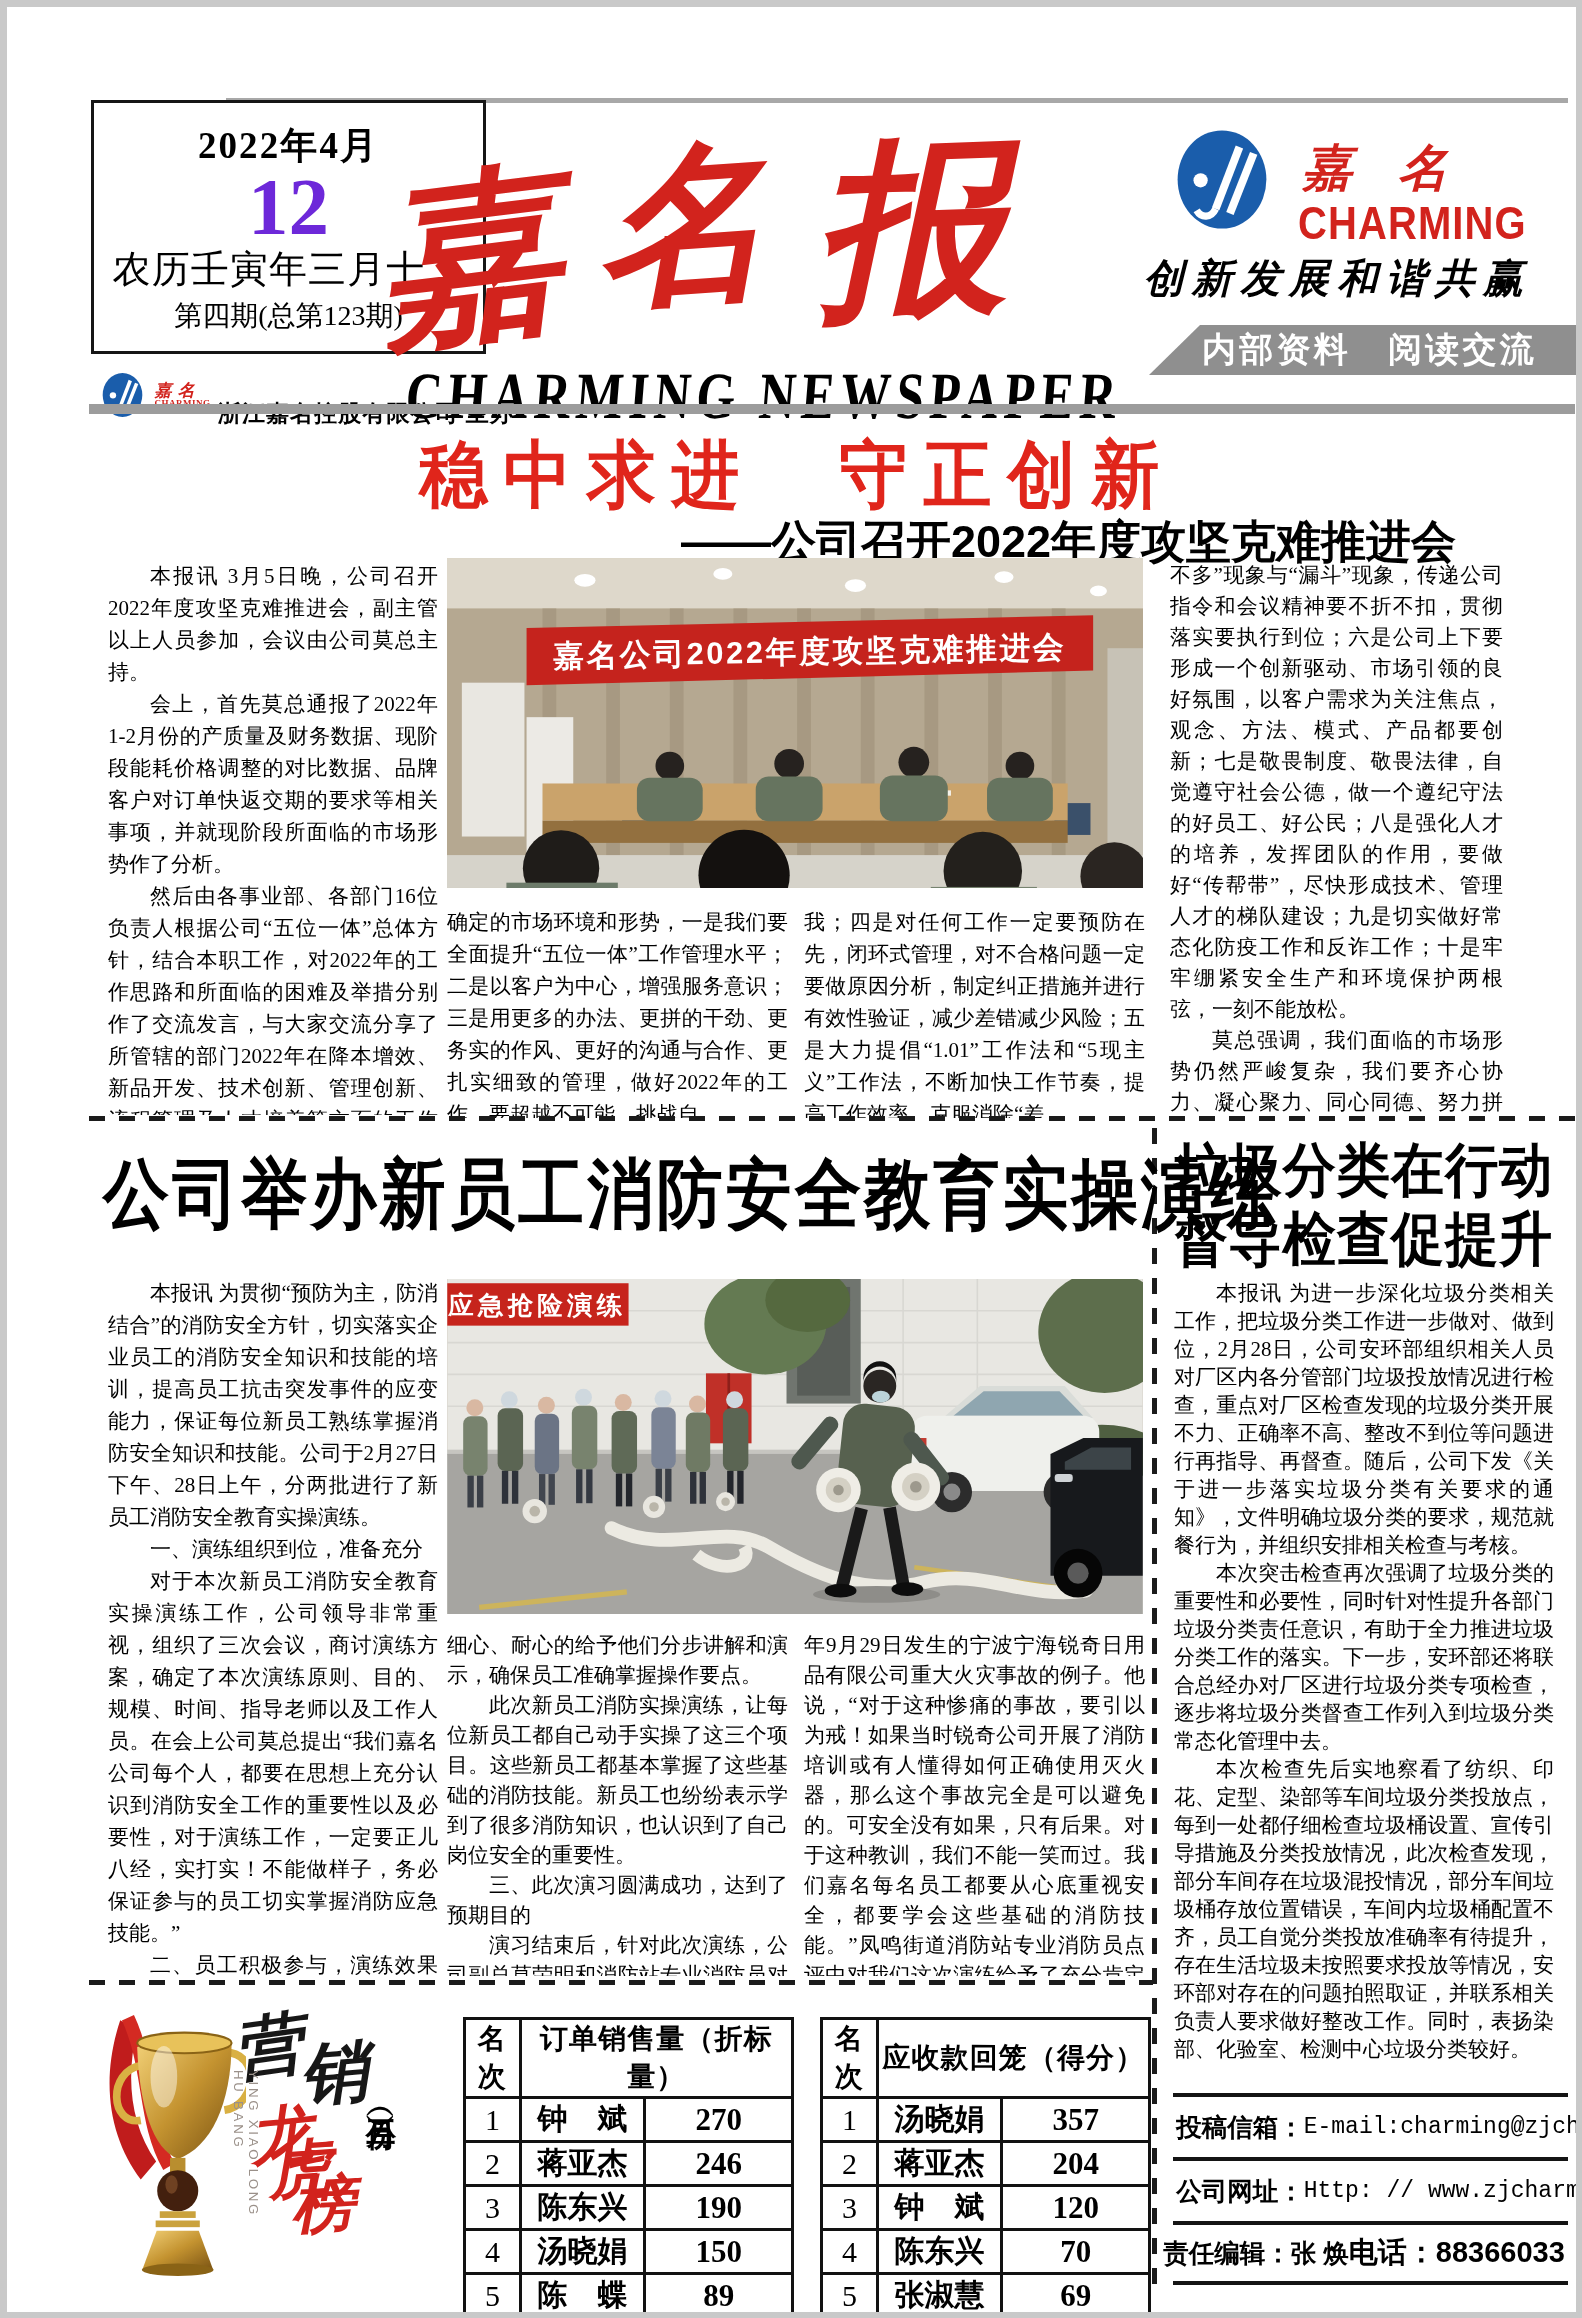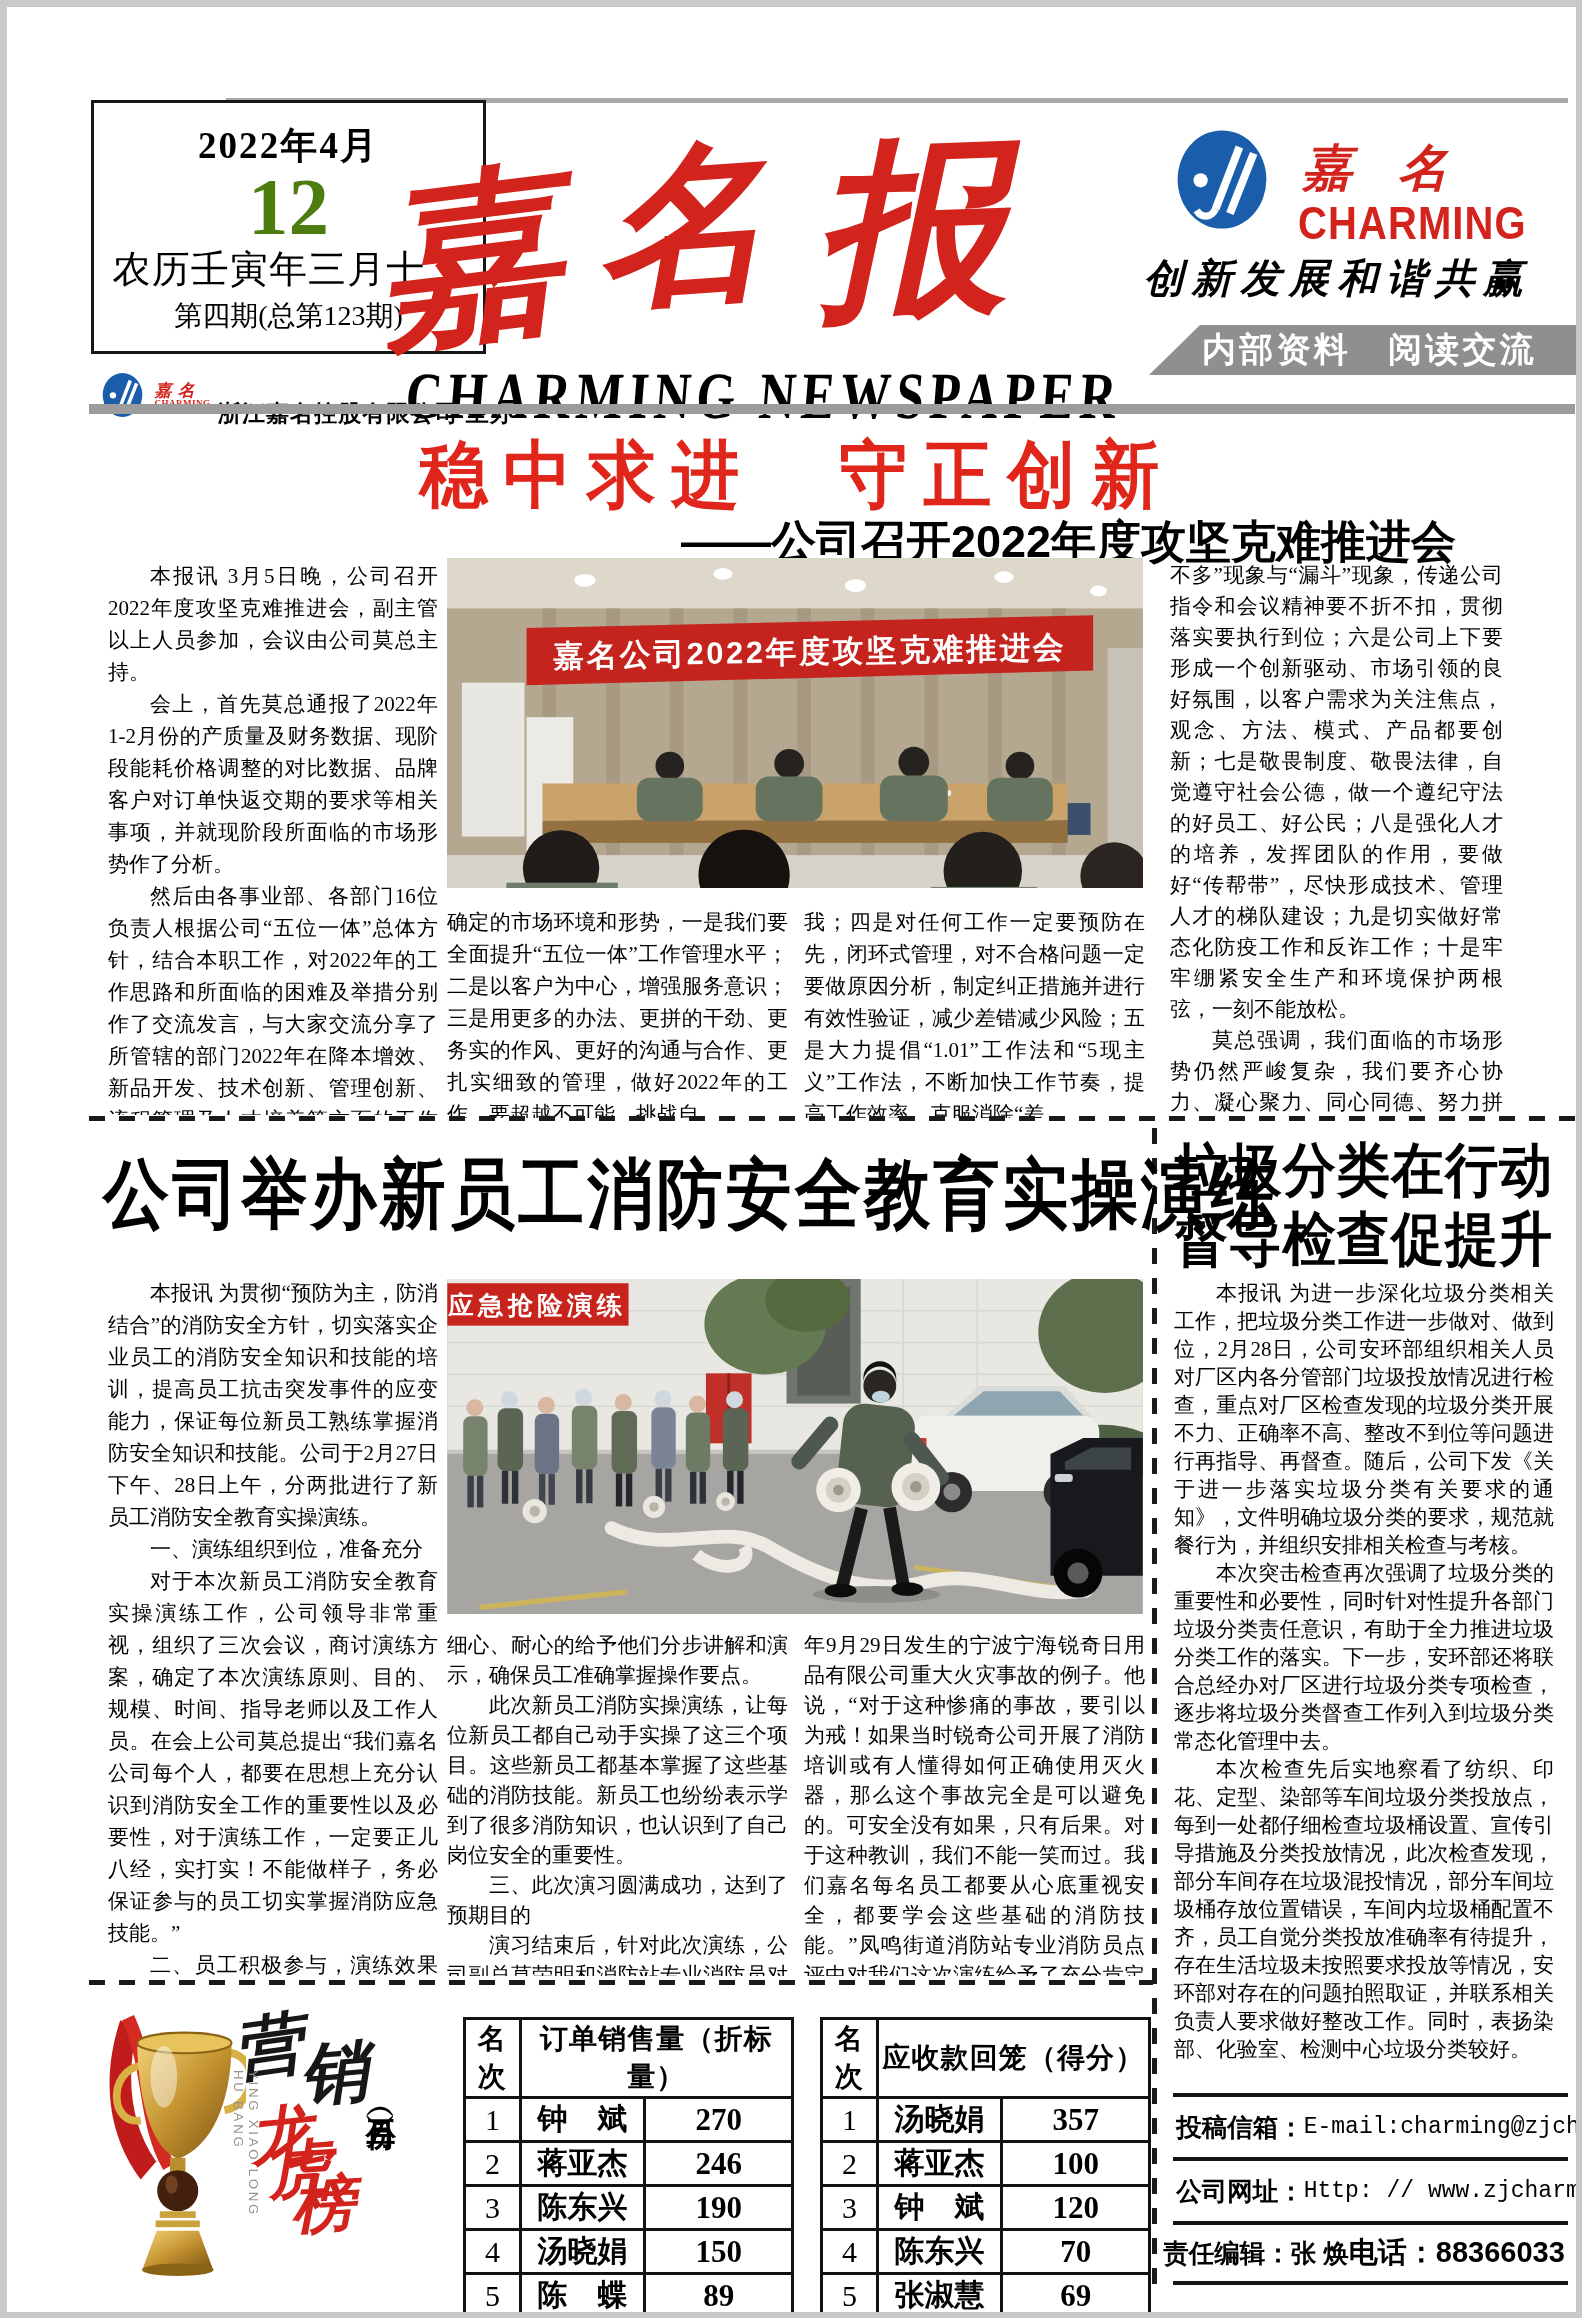--- a/index.html
+++ b/index.html
@@ -13,21 +13,21 @@
 
   
   .top-rule{ left:219px; top:91px; width:1342px; height:4.8px; background:#a8a8a8; }
   .date-box{
     left:84px; top:93px; width:395px; height:254px;
     border:3.2px solid #161616; display:flex; flex-direction:column;
     align-items:center; justify-content:space-between; padding:18px 5.3px 16px;
     text-align:center;
   }
   .date-line{ font-size:37px; font-weight:bold; letter-spacing:2.1px; }
-  .date-day{ font-size:81px; font-weight:bold; color:#4d7c0f; line-height:69px; }
+  .date-day{ font-size:81px; font-weight:bold; color:#6d28d9; line-height:69px; }
   .date-lunar{ font-size:38px; letter-spacing:1.1px; }
   .date-issue{ font-size:28px; }
 
   .masthead{ left:340px; top:101px; width:780px; height:249px; }
   .mh-char{ position:absolute; color:#d2231d; font-weight:bold; font-style:italic; }
   .mh1{ left:29px;  top:29px;  font-size:183px; transform:rotate(-7deg); }
   .mh2{ left:249px; top:2.7px;   font-size:172px; transform:rotate(-4deg); }
   .mh3{ left:467px; top:-5.3px; font-size:191px; transform:rotate(-2deg); }
   .masthead-en{
     left:402px; top:350px; font-size:50px; font-weight:900; letter-spacing:5.8px;
@@ -504,21 +504,21 @@
         <th colspan="2">应收款回笼（得分）</th>
       </tr>
       <tr>
             <td class="td-rank">1</td>
             <td class="td-name">汤晓娟</td>
             <td class="td-val">357</td>
           </tr>
       <tr>
             <td class="td-rank">2</td>
             <td class="td-name">蒋亚杰</td>
-            <td class="td-val">100</td>
+            <td class="td-val">204</td>
           </tr>
       <tr>
             <td class="td-rank">3</td>
             <td class="td-name">钟　斌</td>
             <td class="td-val">120</td>
           </tr>
       <tr>
             <td class="td-rank">4</td>
             <td class="td-name">陈东兴</td>
             <td class="td-val">70</td>

